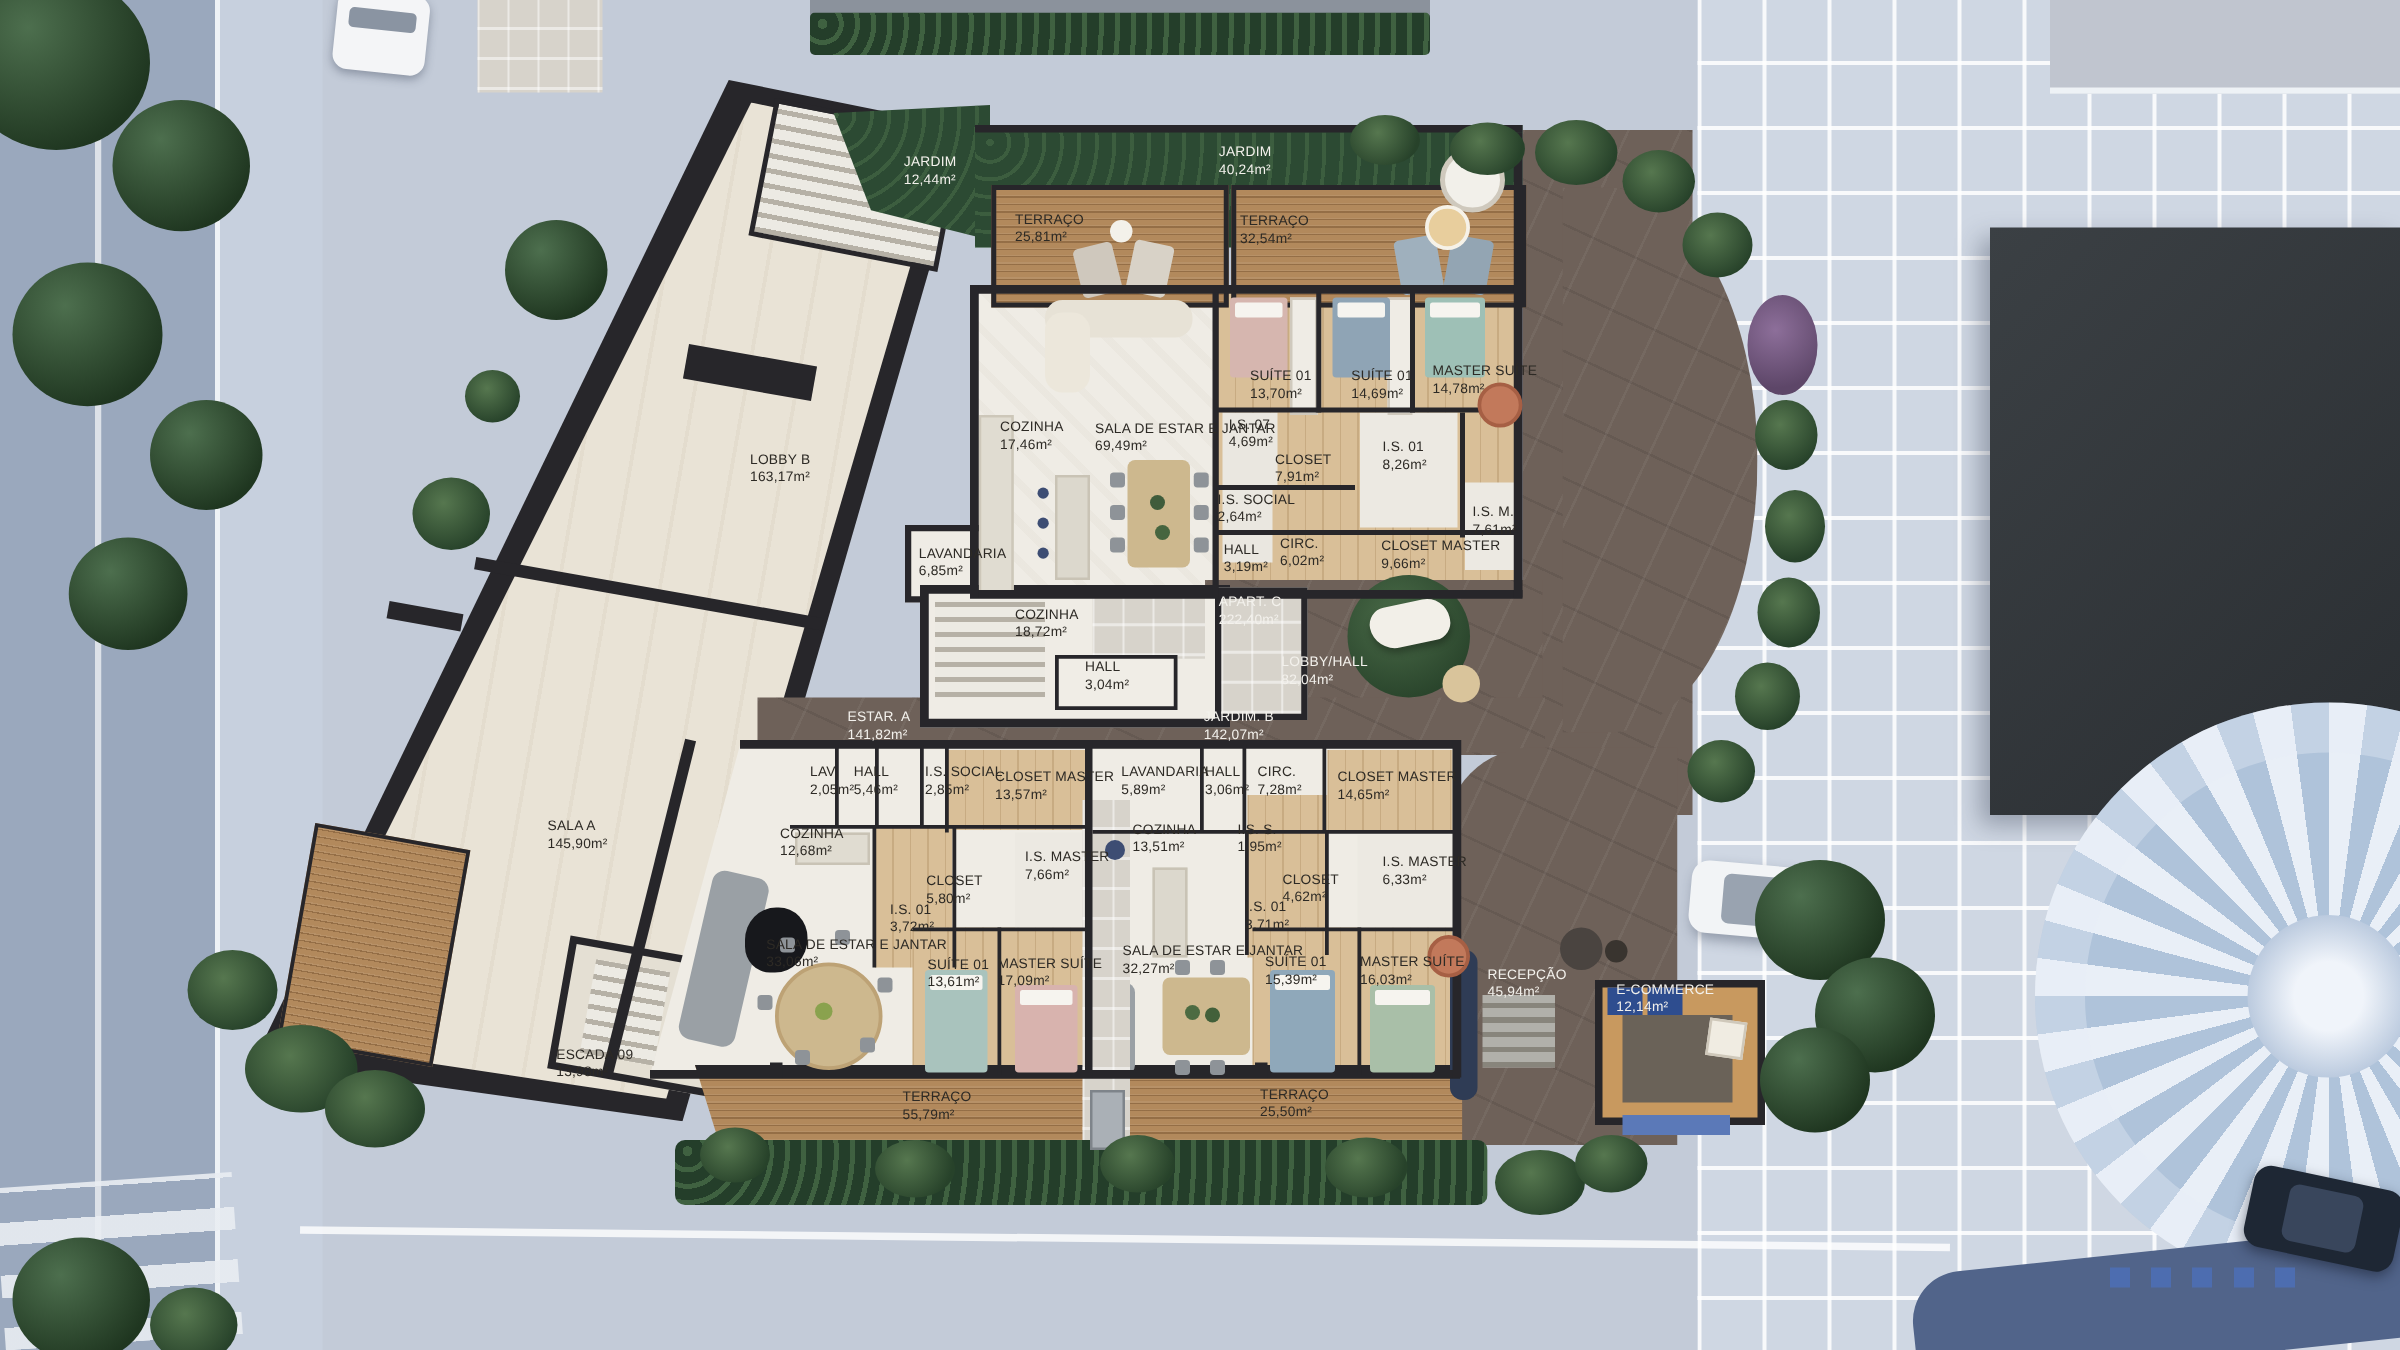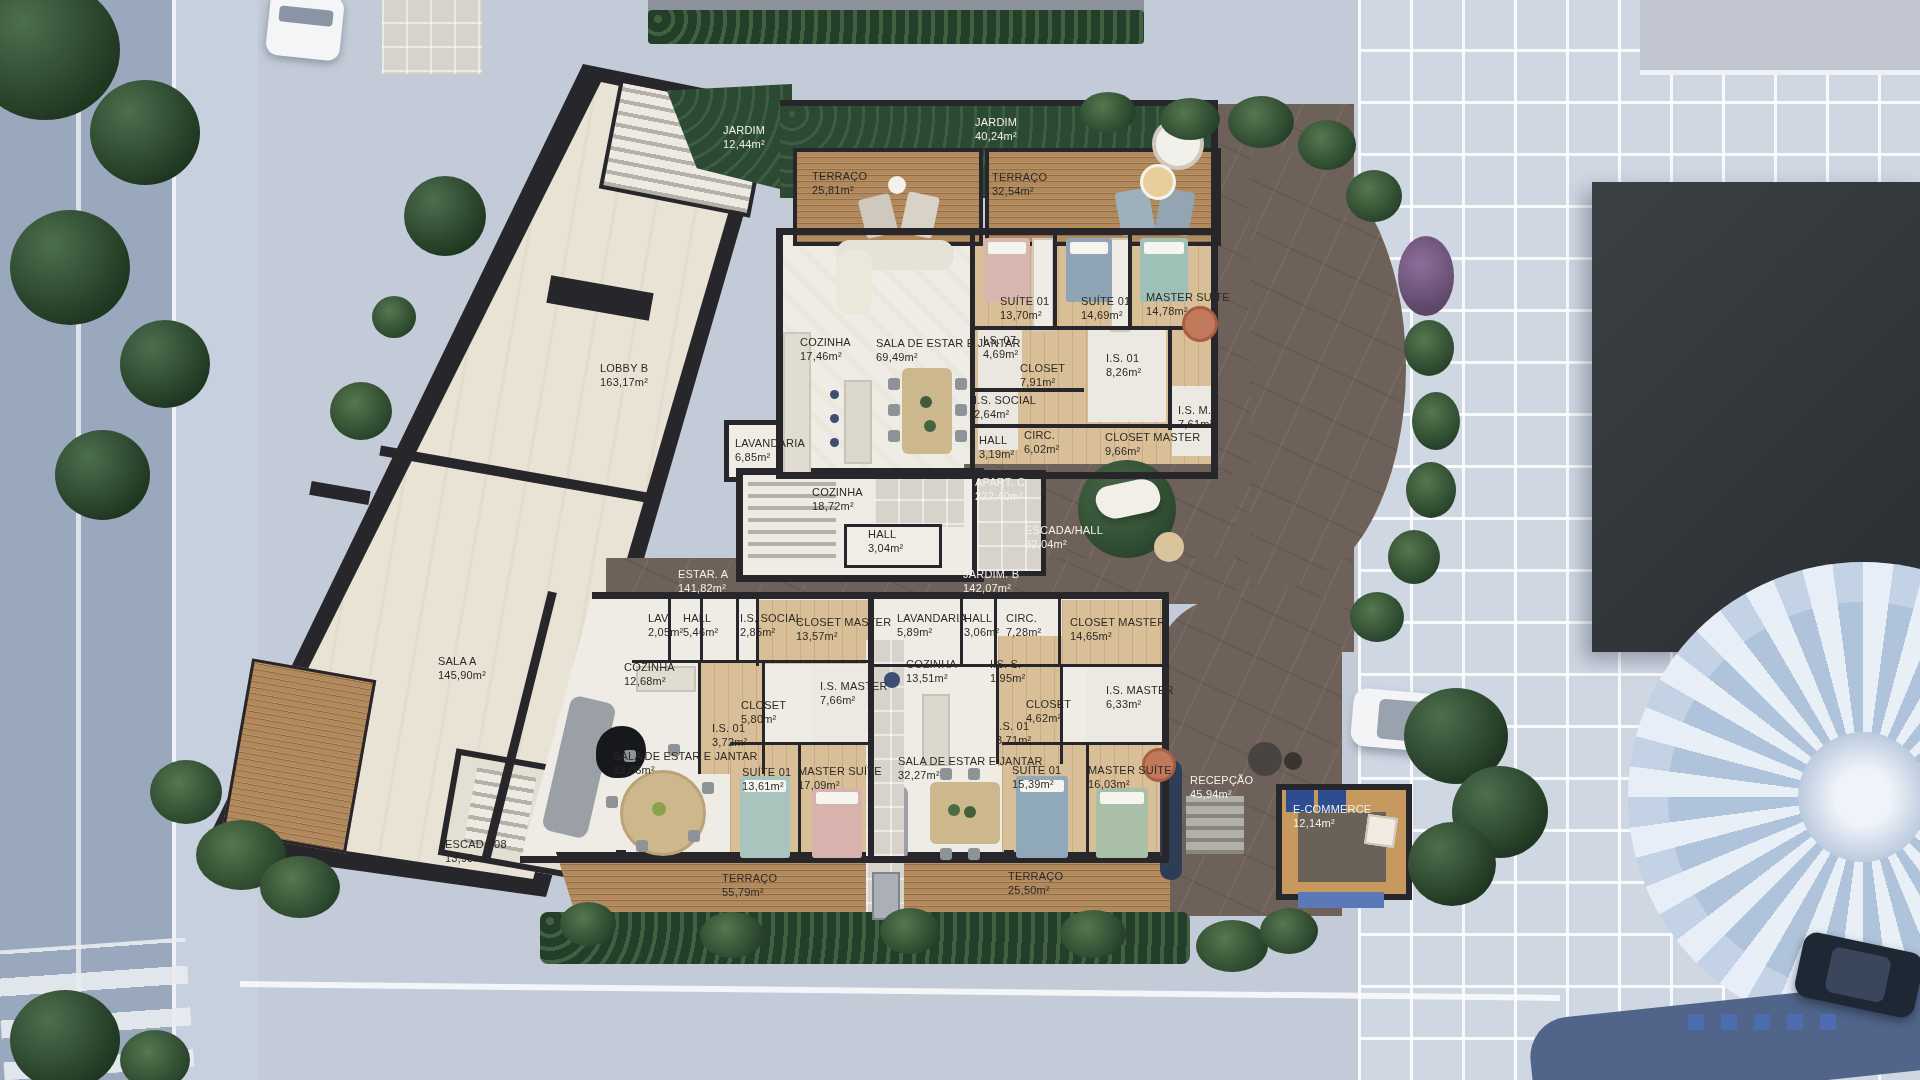--- a/index.html
+++ b/index.html
@@ -337,21 +337,21 @@
     </div>
   <div class="lbl" style="left:812px;top:486px;">
       <span>COZINHA</span>
       <span>18,72m²</span>
     </div>
   <div class="lbl" style="left:868px;top:528px;">
       <span>HALL</span>
       <span>3,04m²</span>
     </div>
   <div class="lbl light" style="left:1025px;top:524px;">
-      <span>ESCADA/HALL</span>
+      <span>LOBBY/HALL</span>
       <span>82,04m²</span>
     </div>
   <div class="lbl" style="left:600px;top:362px;">
       <span>LOBBY B</span>
       <span>163,17m²</span>
     </div>
   <div class="lbl" style="left:438px;top:655px;">
       <span>SALA A</span>
       <span>145,90m²</span>
     </div>
@@ -452,26 +452,26 @@
       <span>15,39m²</span>
     </div>
   <div class="lbl" style="left:1088px;top:764px;">
       <span>MASTER SUÍTE</span>
       <span>16,03m²</span>
     </div>
   <div class="lbl light" style="left:1190px;top:774px;">
       <span>RECEPÇÃO</span>
       <span>45,94m²</span>
     </div>
-  <div class="lbl light" style="left:1293px;top:803px;">
+  <div class="lbl light" style="left:1293px;top:786px;">
       <span>E-COMMERCE</span>
       <span>12,14m²</span>
     </div>
   <div class="lbl" style="left:445px;top:838px;">
-      <span>ESCADA 08</span>
+      <span>ESCADA 09</span>
       <span>13,98m²</span>
     </div>
   <div class="lbl" style="left:722px;top:872px;">
       <span>TERRAÇO</span>
       <span>55,79m²</span>
     </div>
   <div class="lbl" style="left:1008px;top:870px;">
       <span>TERRAÇO</span>
       <span>25,50m²</span>
     </div>

